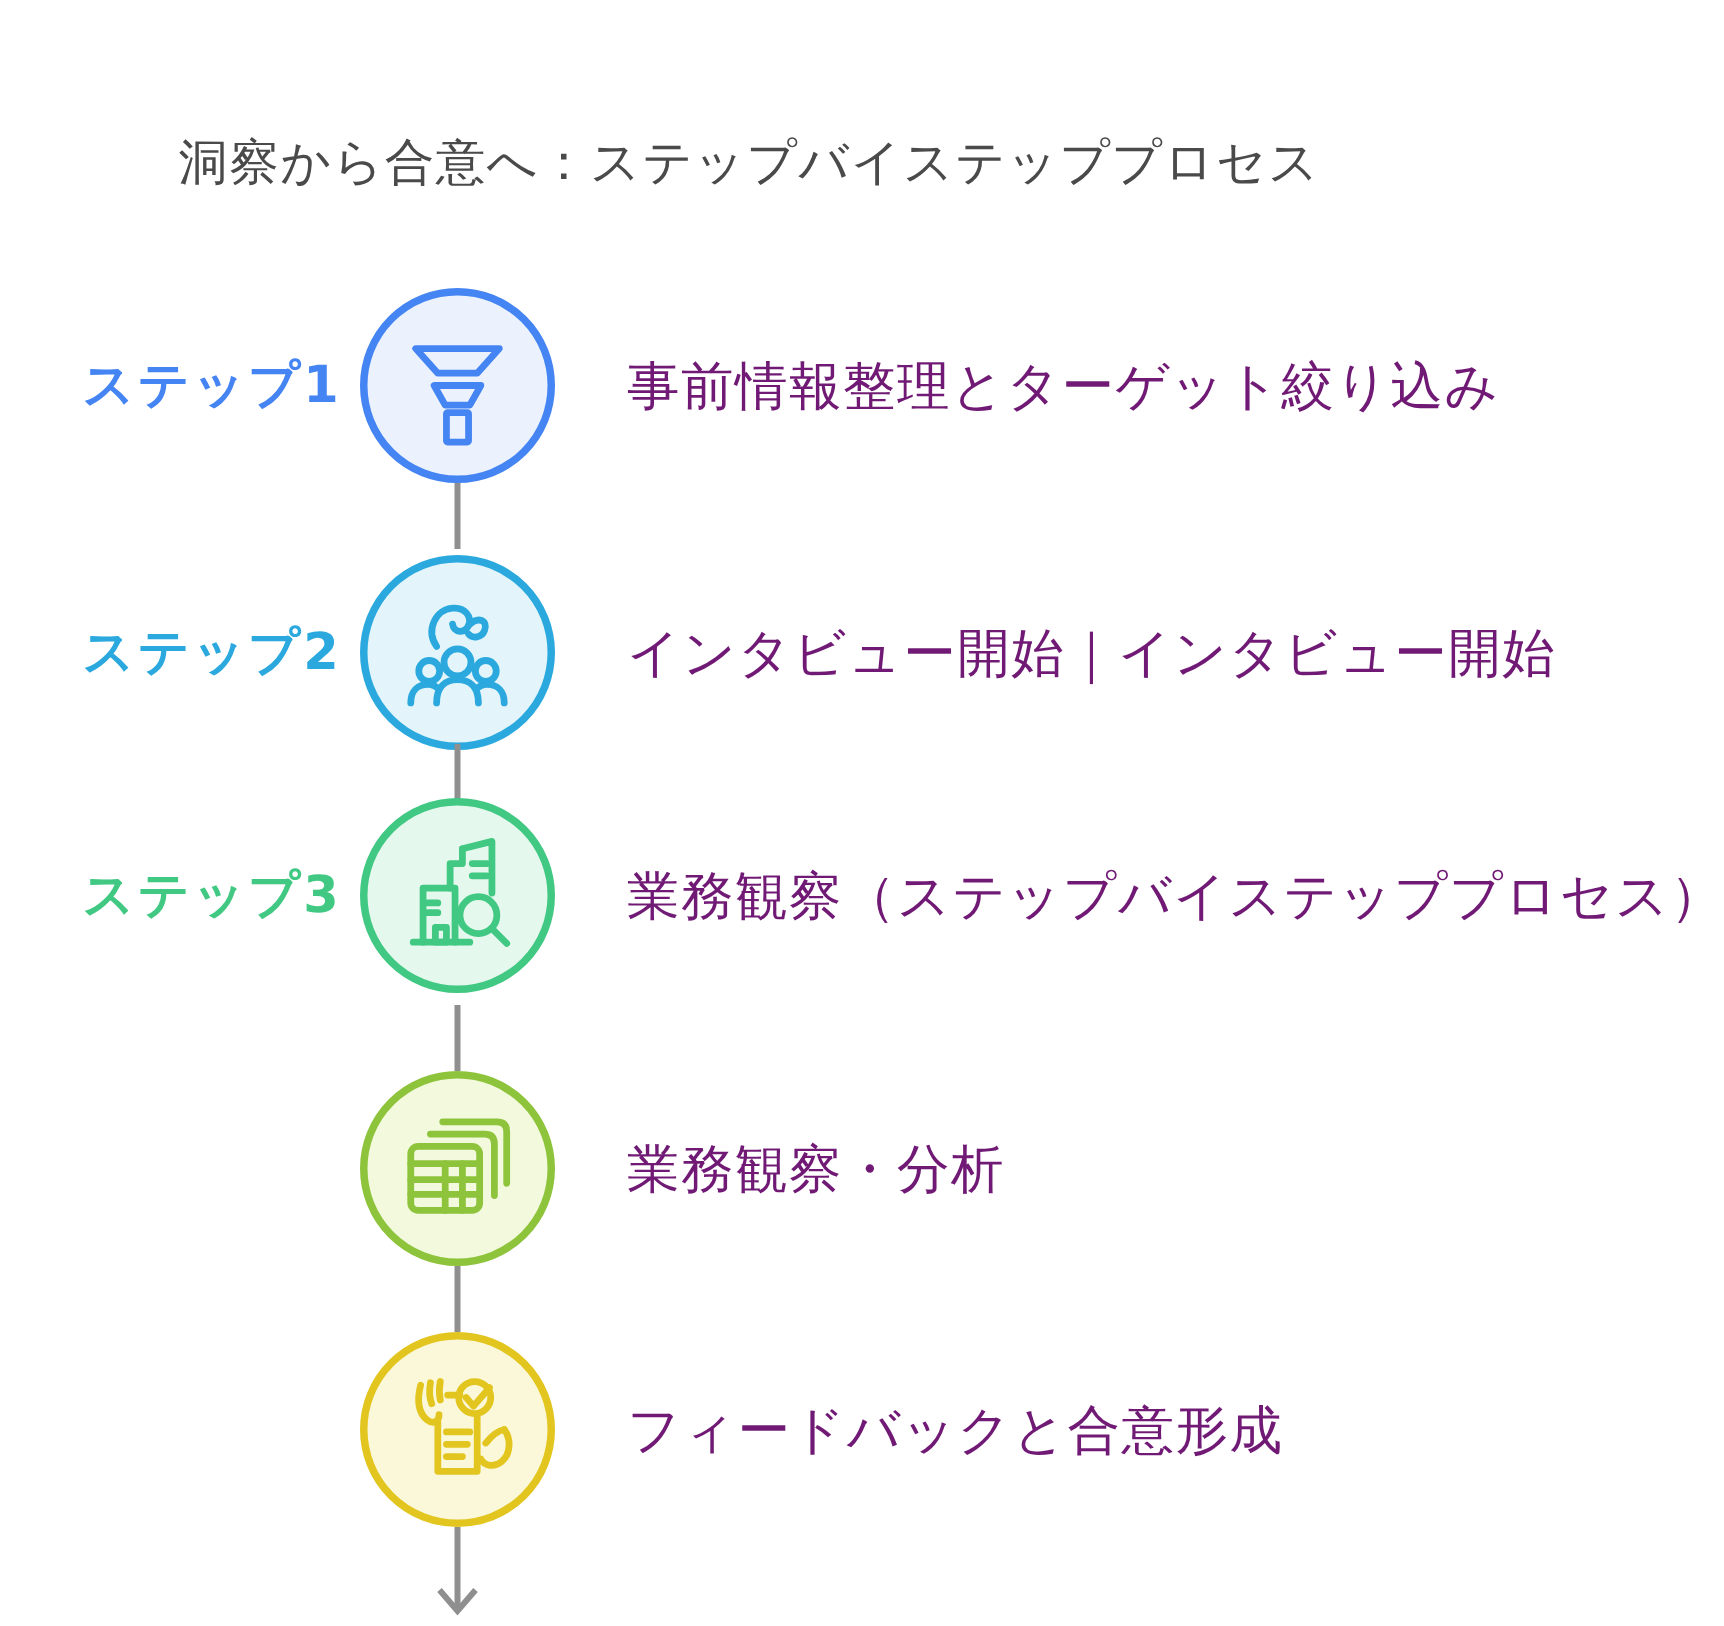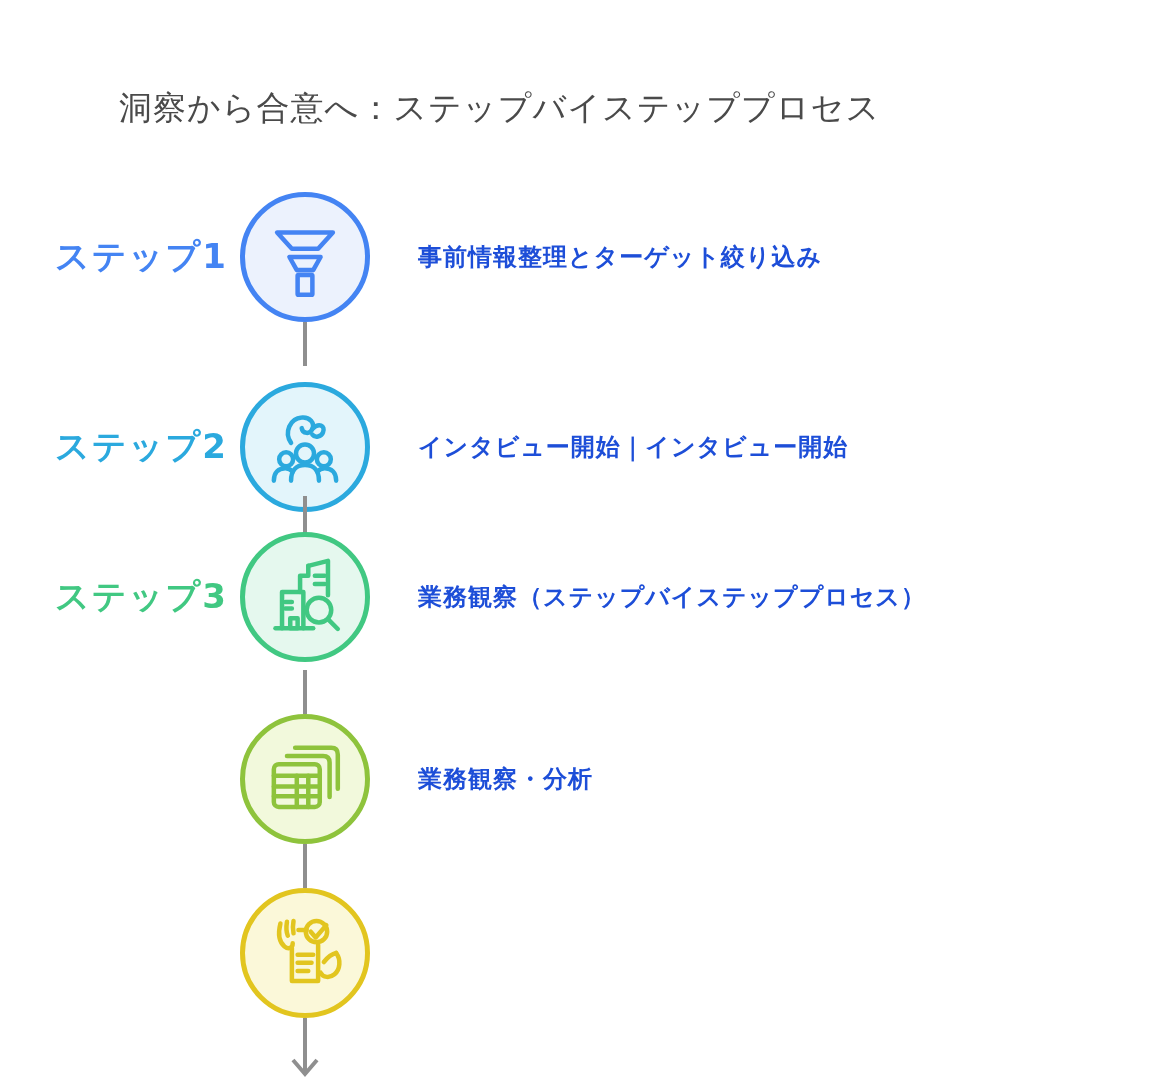--- a/index.html
+++ b/index.html
@@ -29,22 +29,22 @@
     position:absolute;left:240px;top:0;
     width:120px;height:120px;
     border:5px solid var(--accent);
     background:var(--fill);
     border-radius:50%;
     display:flex;align-items:center;justify-content:center;
   }
   .step-desc{
     position:absolute;left:418px;top:0;height:130px;
     display:flex;align-items:center;
-    font-size:24px;color:#1d4ed8;
-    white-space:nowrap;letter-spacing:1px;font-weight:bold;
+    font-size:35px;color:#701a75;
+    white-space:nowrap;letter-spacing:1px;
   }
   .icon svg{display:block;}
   .icon path,.icon rect,.icon circle,.icon polyline,.icon line{
     fill:none;stroke:var(--accent);stroke-width:5.5;
     stroke-linecap:round;stroke-linejoin:round;
   }
   .connector{
     position:absolute;left:303px;width:4px;height:44px;
     background:#8f8f8f;
   }
@@ -69,21 +69,21 @@
           <path d="M16,20 H84 L66,40 H34 Z"></path>
           <path d="M31,50 H69 L60,66 H40 Z"></path>
           <rect x="41" y="72" width="18" height="24" rx="1"></rect>
         </svg>
       </span>
     </div>
     <div class="step-desc">事前情報整理とターゲット絞り込み</div>
   </div>
   <div class="connector" style="top: 322px; background: rgb(143, 143, 143);"></div>
 
-  <div class="step-row" style="top: 382px; --accent: #2ba9de; --fill: #e3f5fb;">
+  <div class="step-row" style="top: 370px; --accent: #2ba9de; --fill: #e3f5fb;">
     <div class="step-label">ステップ2</div>
     <div class="step-circle">
       <span class="icon">
         <svg width="82" height="82" viewBox="0 0 100 100">
           <path d="M33,45 C24,32 32,15 46,14 C56,13 62,21 59,28 C56,35 47,34 46,27"></path>
           <path d="M59,28 C67,20 75,24 72,32 C70,38 62,39 59,35"></path>
           <circle cx="50" cy="58" r="11"></circle>
           <circle cx="27" cy="65" r="8.5"></circle>
           <circle cx="73" cy="65" r="8.5"></circle>
           <path d="M33,91 C33,78 40,72 50,72 C60,72 67,78 67,91"></path>
@@ -144,20 +144,21 @@
           <path d="M57,24 L63,31 L76,16"></path>
           <path d="M20,14 C17,26 18,36 25,42 C30,46 35,44 35,38"></path>
           <path d="M28,12 C27,18 27,24 29,29"></path>
           <path d="M36,11 C35,16 35,21 36,26"></path>
           <path d="M41,52 H60 M41,62 H58 M41,72 H54"></path>
           <path d="M88,50 C94,58 93,70 86,76 C80,81 72,80 69,74"></path>
           <path d="M88,50 C83,51 77,56 73,61"></path>
         </svg>
       </span>
     </div>
+    <div class="step-desc">フィードバックと合意形成</div>
   </div>
 
   <svg class="end-arrow" width="40" height="68">
     <line x1="20" y1="2" x2="20" y2="56"></line>
     <polyline points="8,44 20,58 32,44"></polyline>
   </svg>
 
 </div>
 
 </body></html>

